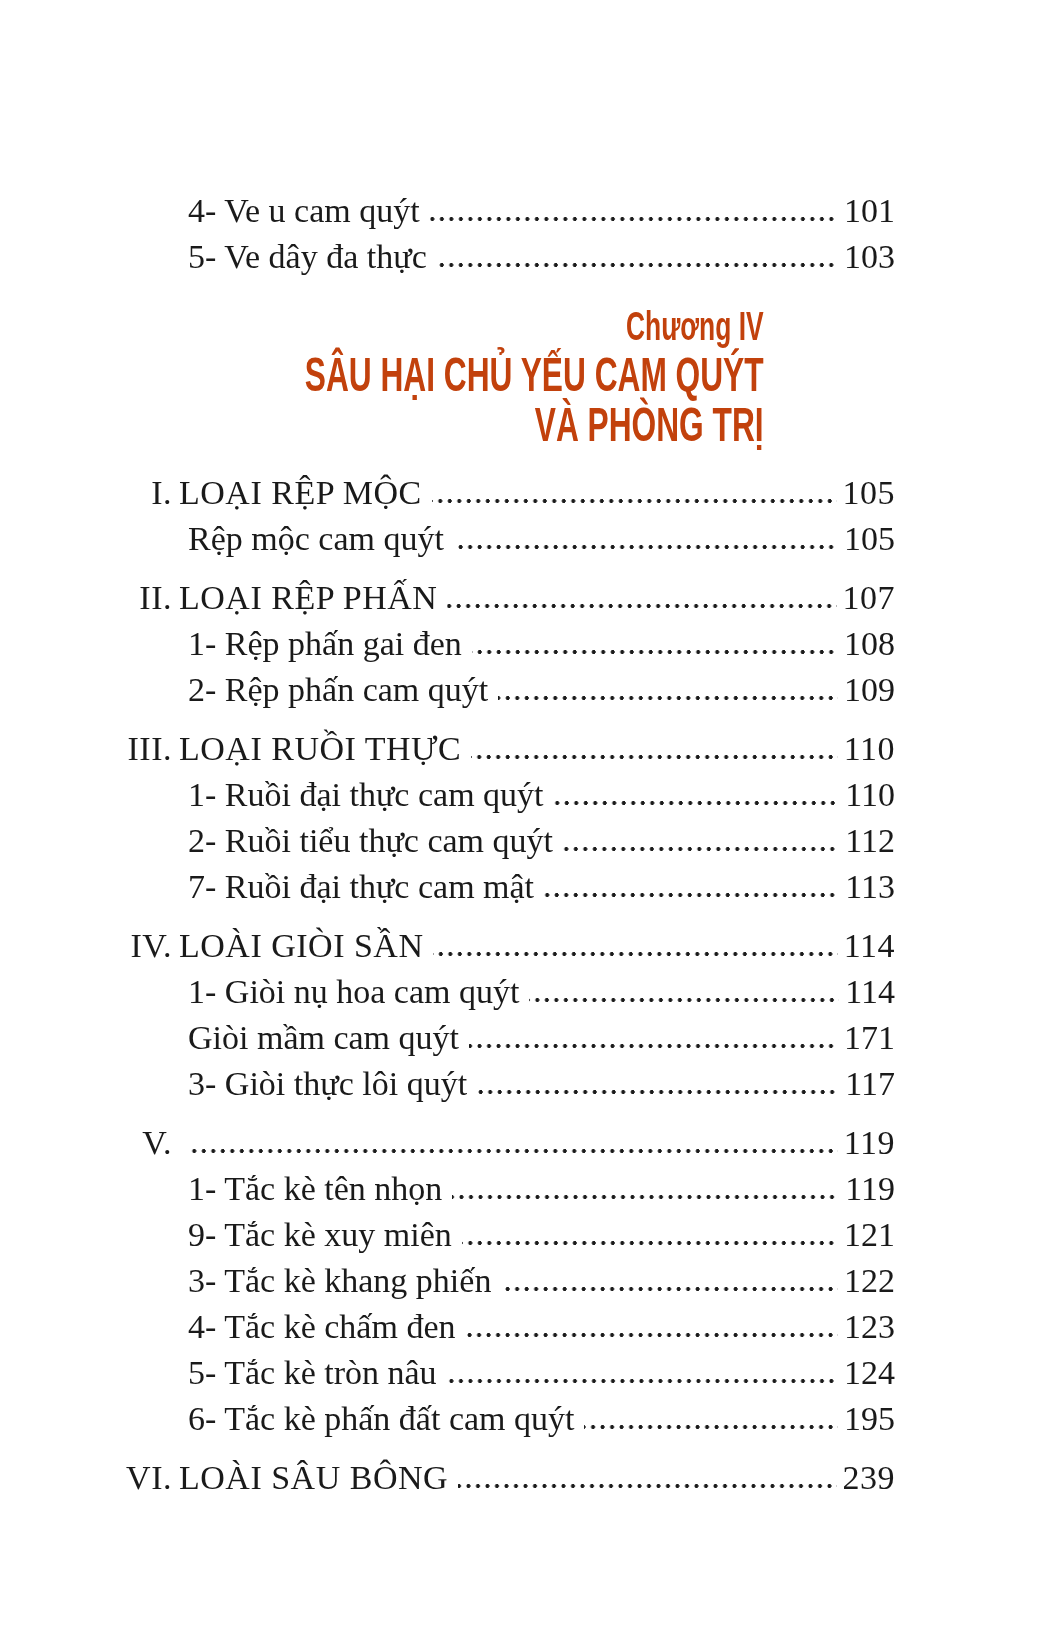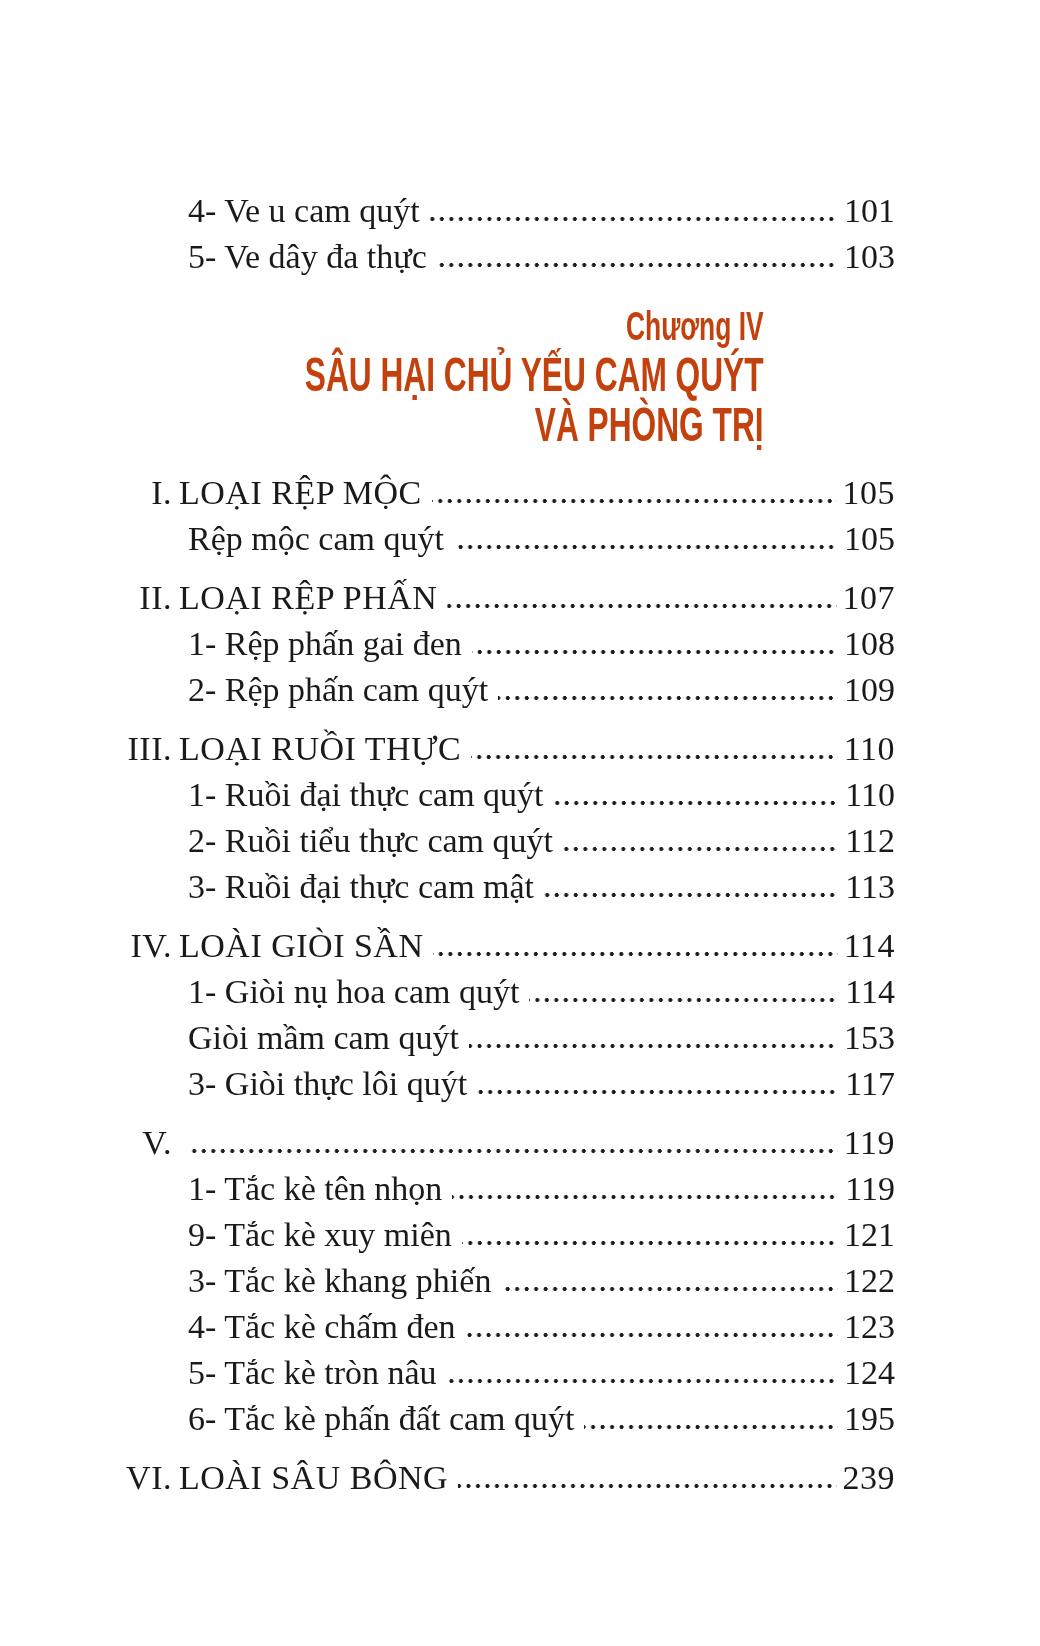--- a/index.html
+++ b/index.html
@@ -127,39 +127,39 @@
           <span class="label">1- Ruồi đại thực cam quýt</span>
           <span class="dots"></span>
           <span class="num">110</span>
         </div>
         <div class="row sub">
           <span class="label">2- Ruồi tiểu thực cam quýt</span>
           <span class="dots"></span>
           <span class="num">112</span>
         </div>
         <div class="row sub">
-          <span class="label">3- Ruồi đại thực cam mật</span>
+          <span class="label">7- Ruồi đại thực cam mật</span>
           <span class="dots"></span>
           <span class="num">113</span>
         </div>
         <div class="row section">
           <span class="roman">IV.</span>
           <span class="label">LOÀI GIÒI SẦN</span>
           <span class="dots"></span>
           <span class="num">114</span>
         </div>
         <div class="row sub">
           <span class="label">1- Giòi nụ hoa cam quýt</span>
           <span class="dots"></span>
           <span class="num">114</span>
         </div>
         <div class="row sub">
           <span class="label">Giòi mầm cam quýt</span>
           <span class="dots"></span>
-          <span class="num">153</span>
+          <span class="num">171</span>
         </div>
         <div class="row sub">
           <span class="label">3- Giòi thực lôi quýt</span>
           <span class="dots"></span>
           <span class="num">117</span>
         </div>
         <div class="row section">
           <span class="roman">V.</span>
           <span class="dots"></span>
           <span class="num">119</span>

